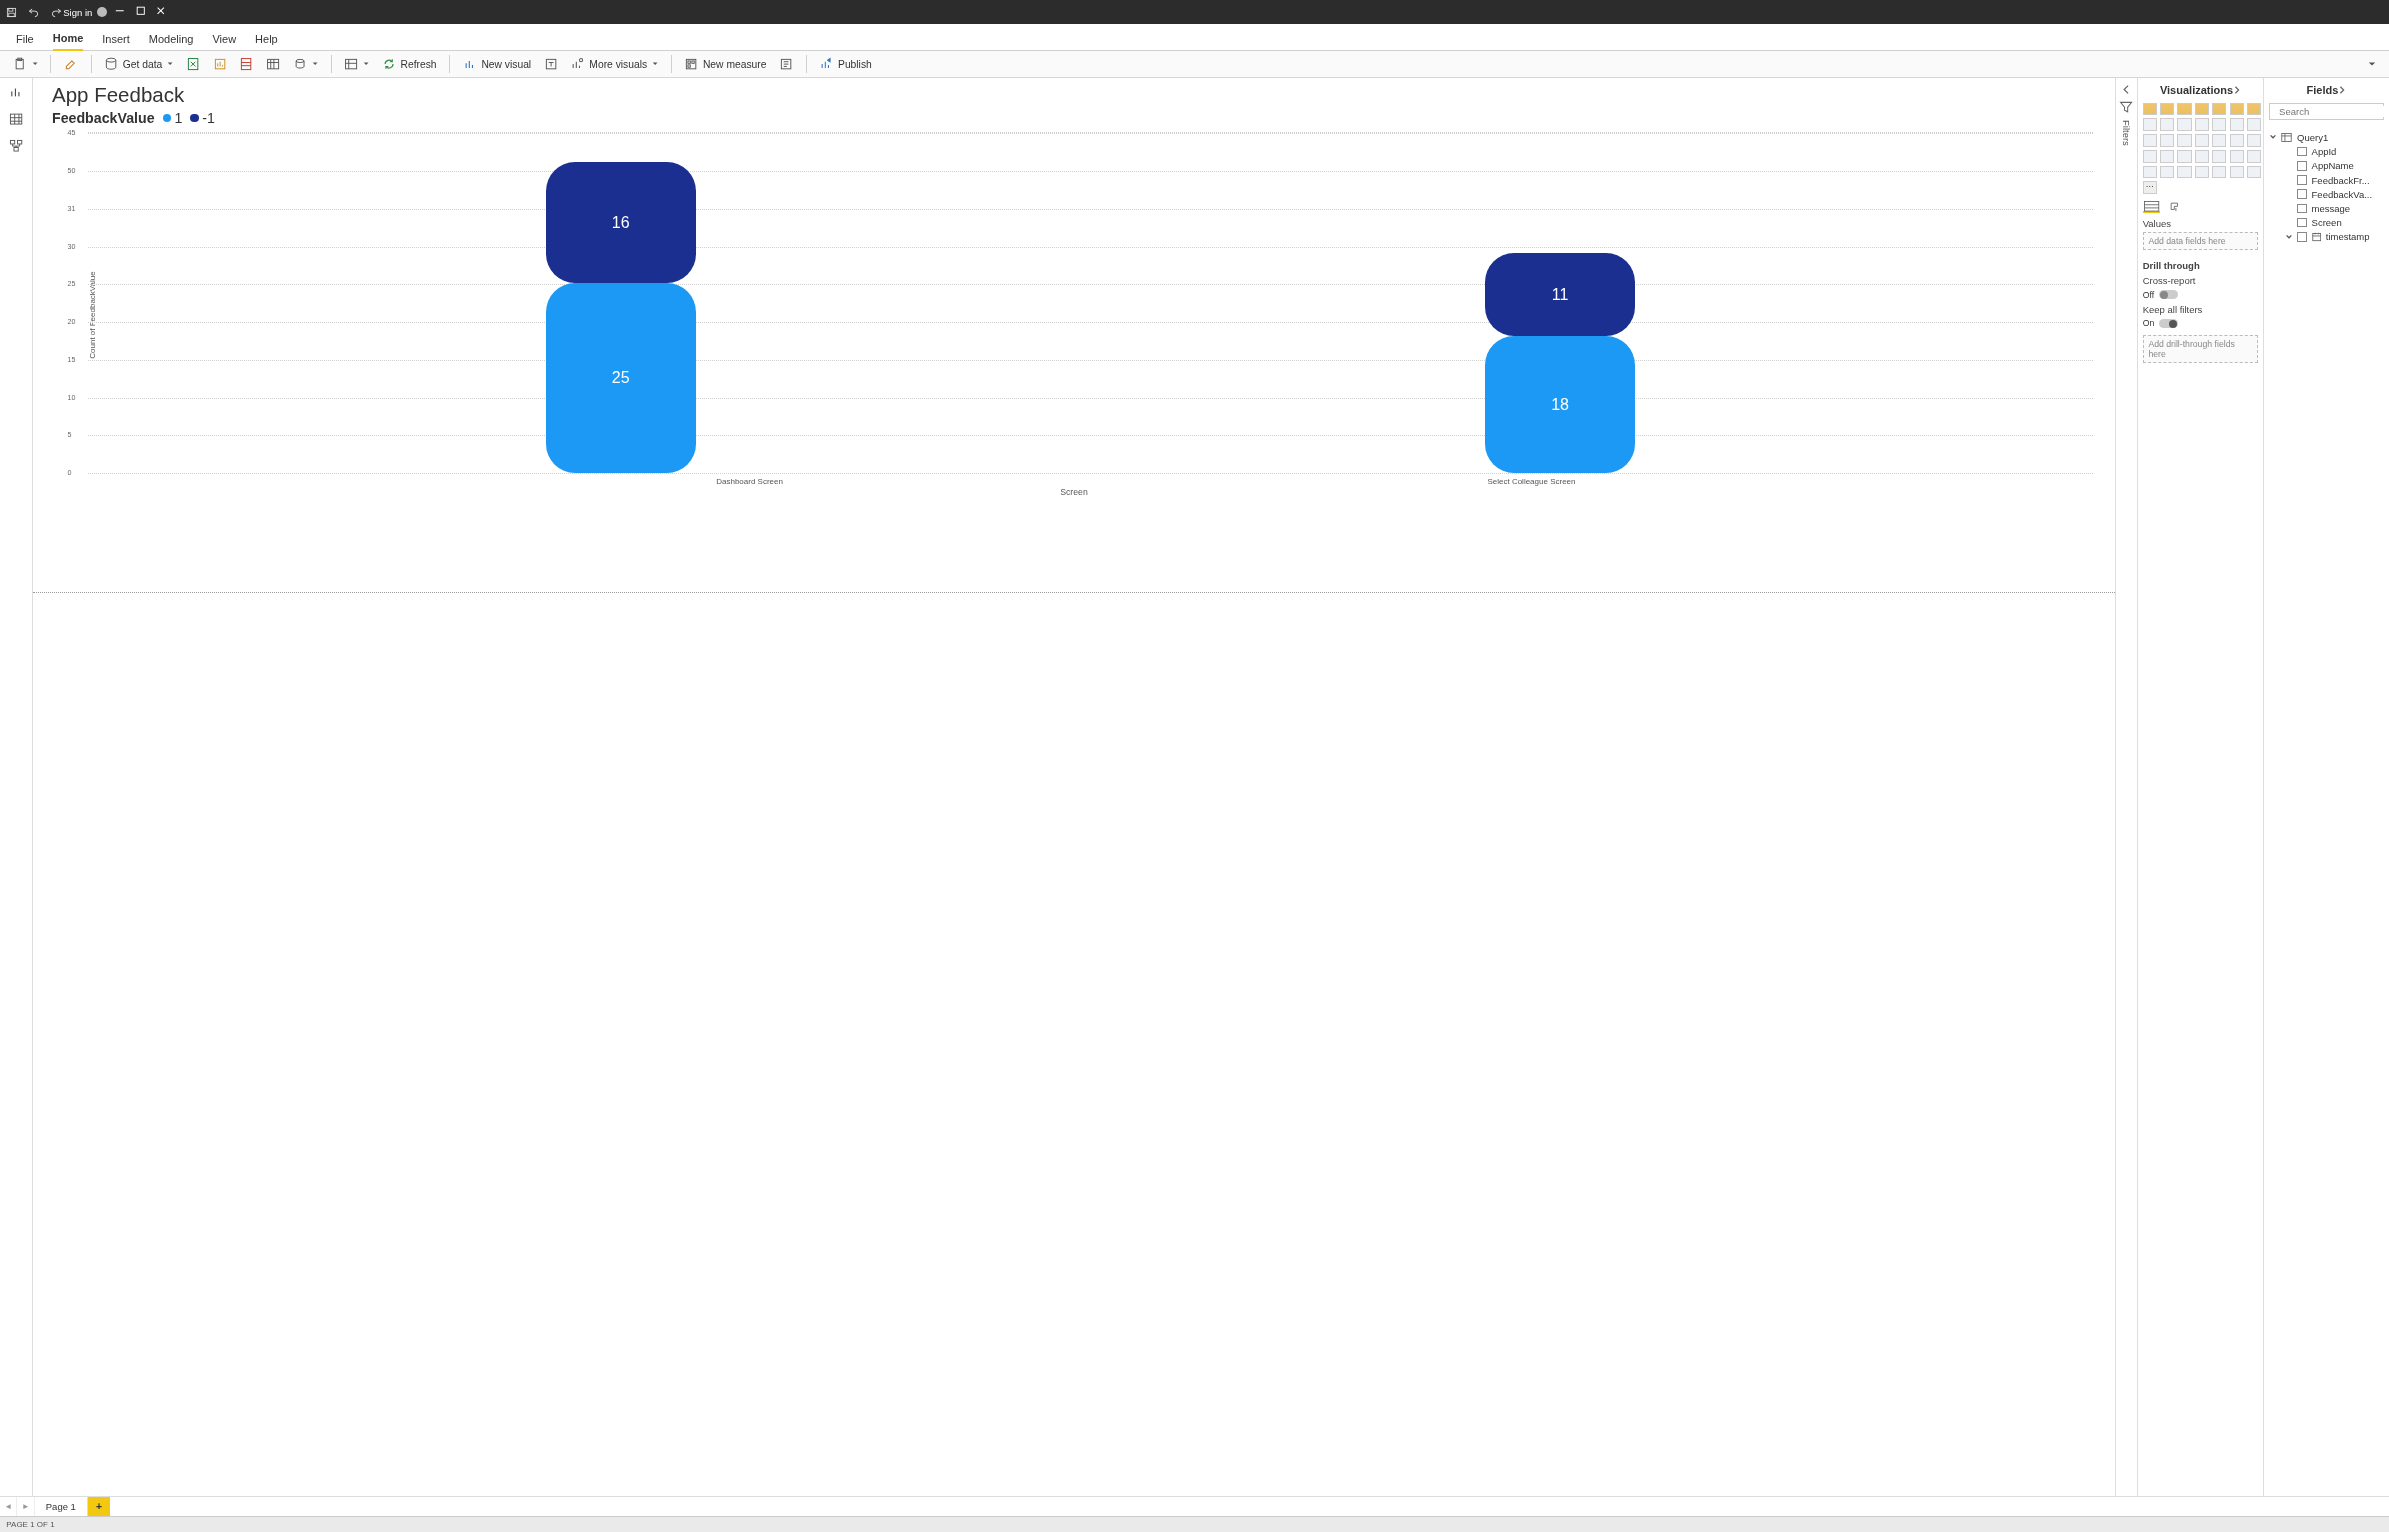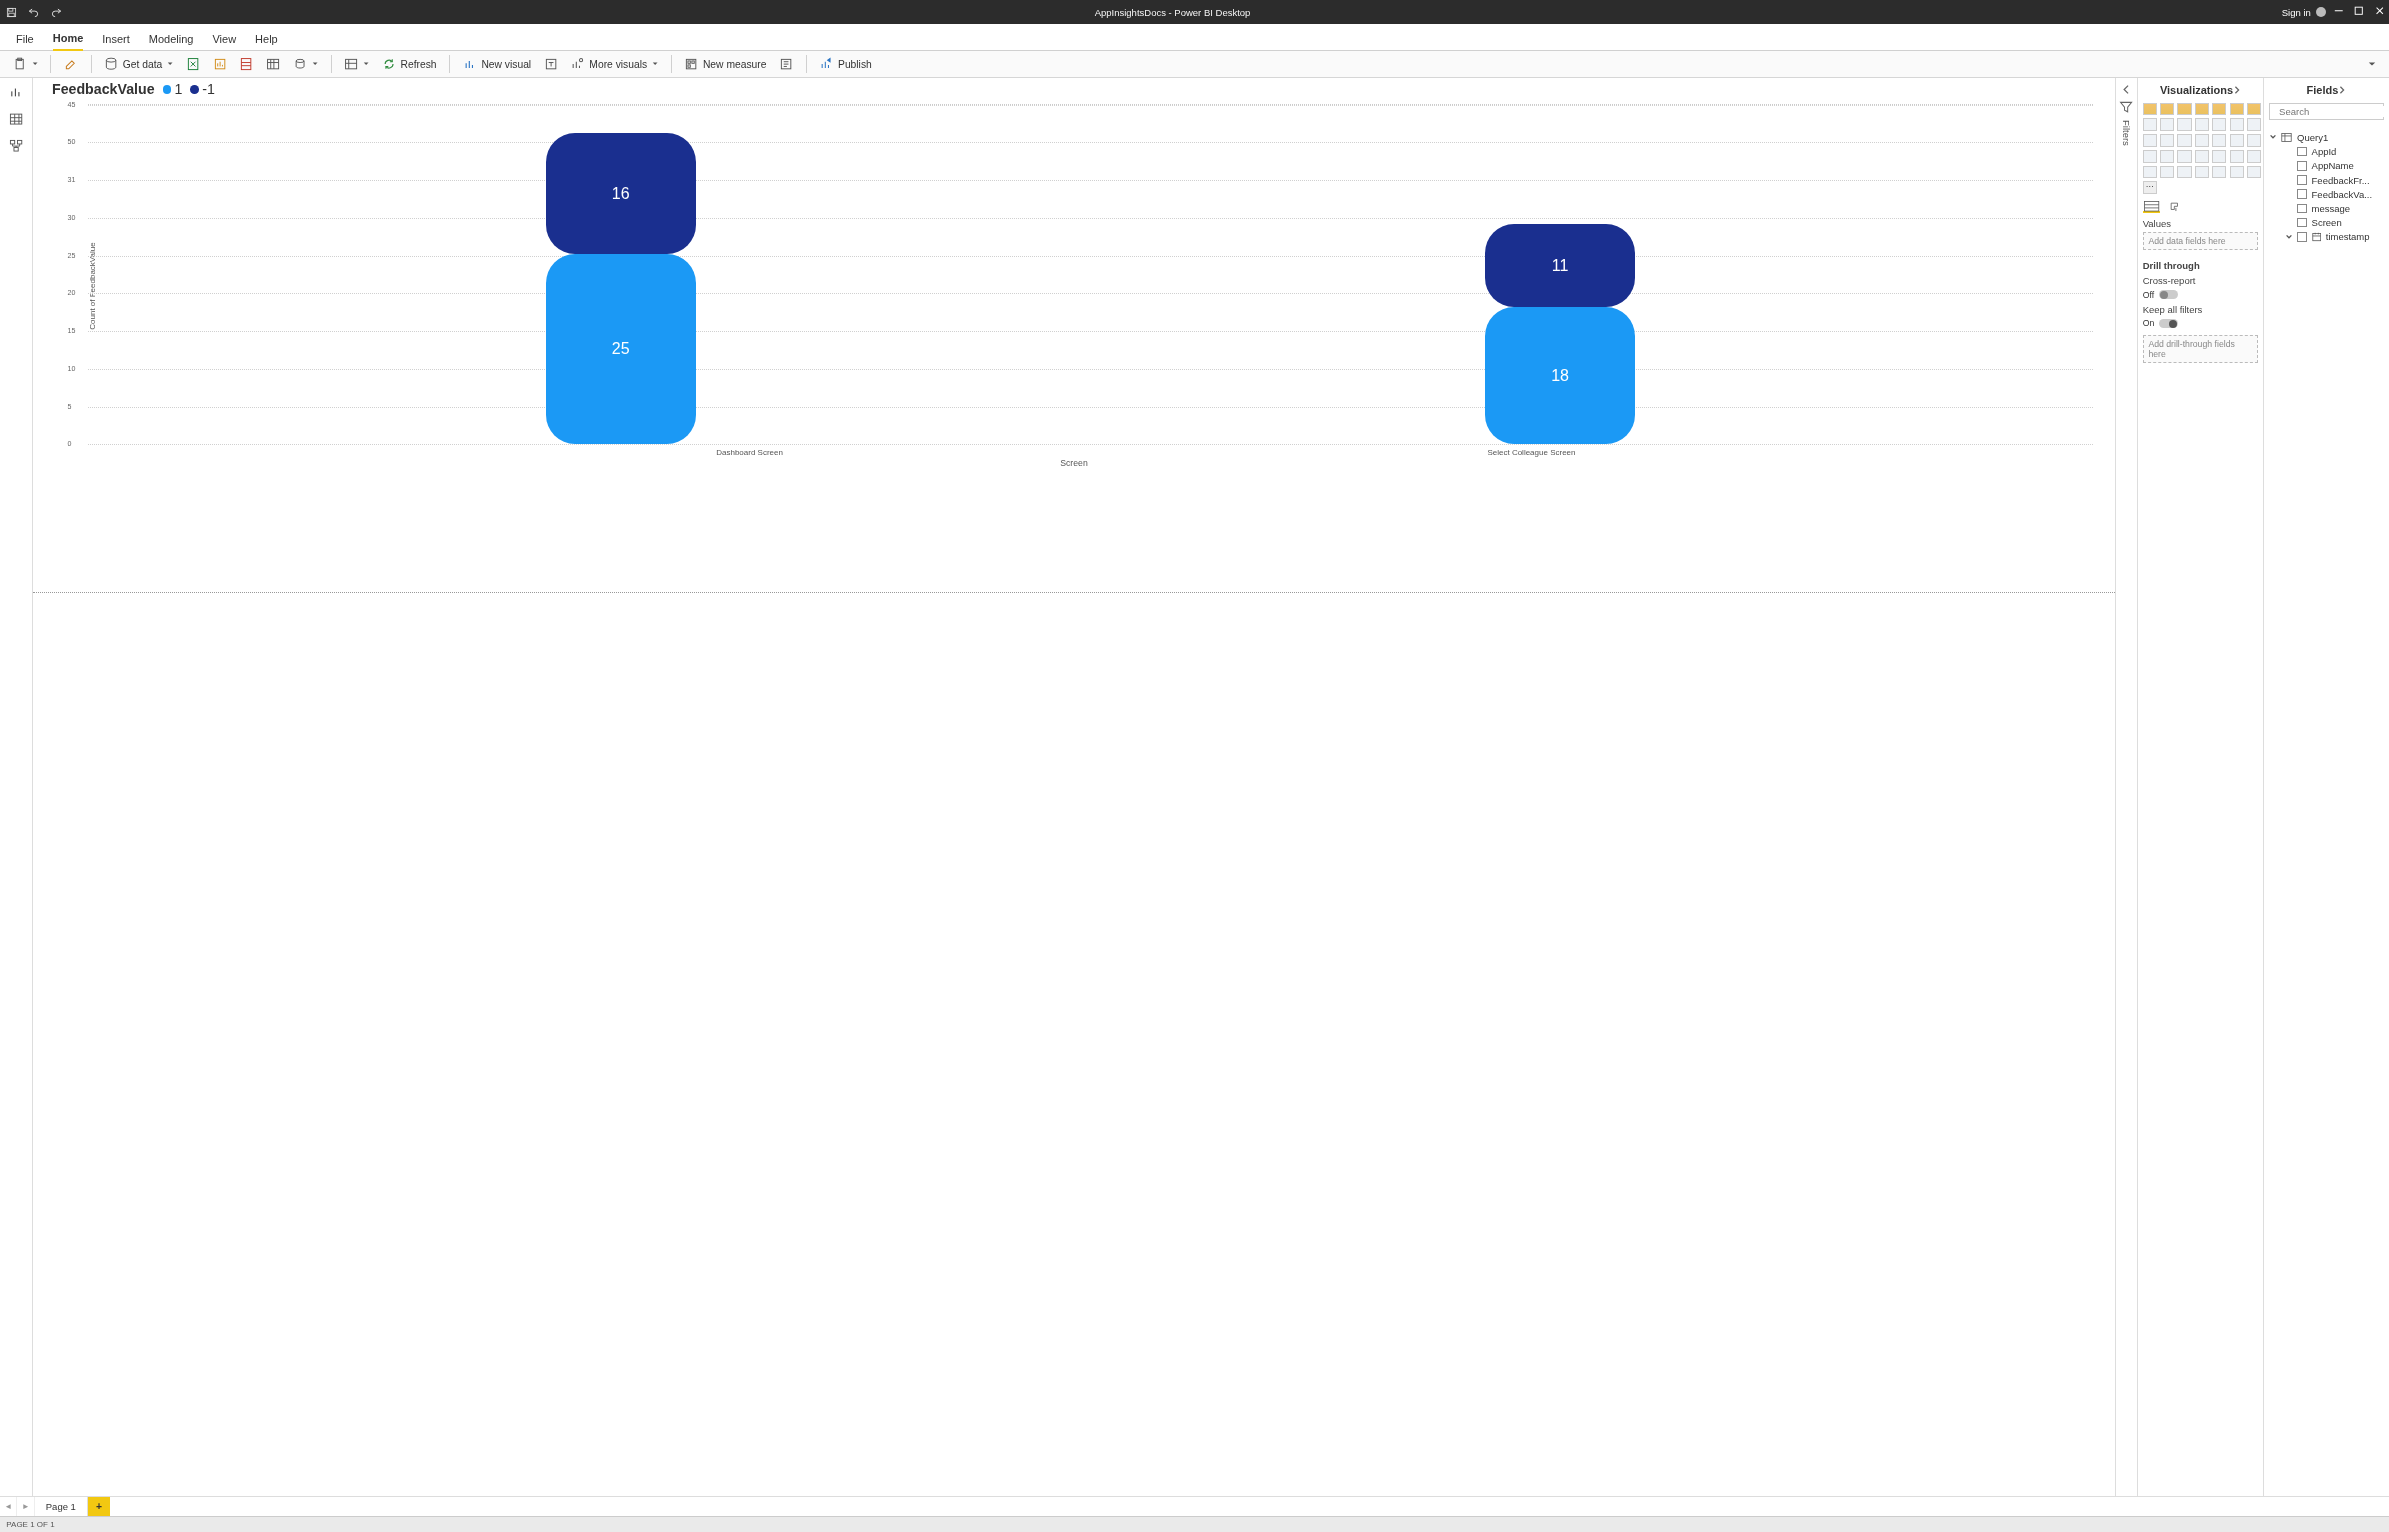--- a/index.html
+++ b/index.html
@@ -114,21 +114,20 @@
         <svg viewBox="0 0 16 16" stroke="#ddd" fill="none" stroke-width="1.4">
           <path d="M6 3 L2 6 L6 9 M2 6 H10 a4 4 0 0 1 0 8"></path>
         </svg>
       </span>
     <span class="ricon">
         <svg viewBox="0 0 16 16" stroke="#ddd" fill="none" stroke-width="1.4">
           <path d="M10 3 L14 6 L10 9 M14 6 H6 a4 4 0 0 0 0 8"></path>
         </svg>
       </span>
   </div>
-  <div class="title-text">AppInsightsDocs - Power BI Desktop</div>
   <div class="signin">
     <span>Sign in</span>
     <span class="avatar"></span>
   </div>
   <div class="win-controls">
     <span><svg viewBox="0 0 12 12" stroke="#fff" stroke-width="1.3">
           <line x1="1" y1="6" x2="11" y2="6"></line>
         </svg></span>
     <span><svg viewBox="0 0 12 12" stroke="#fff" fill="none" stroke-width="1.2">
           <rect x="1.5" y="1.5" width="9" height="9"></rect>
@@ -328,20 +327,21 @@
         <svg viewBox="0 0 20 20" stroke="#555" fill="none" stroke-width="1.3">
           <rect x="2" y="2" width="6" height="5"></rect>
           <rect x="12" y="2" width="6" height="5"></rect>
           <rect x="7" y="12" width="6" height="5"></rect>
           <path d="M5 7v3h10V7M10 10v2"></path>
         </svg>
       </span>
   </div>
 
   <div class="canvas">
+    <div class="chart-title">App Feedback</div>
     <div class="legend-row">
       <span>FeedbackValue</span>
       <span class="legend-item">
           <span class="dot l1"></span>
           <span>1</span>
         </span>
       <span class="legend-item">
           <span class="dot l2"></span>
           <span>-1</span>
         </span>

